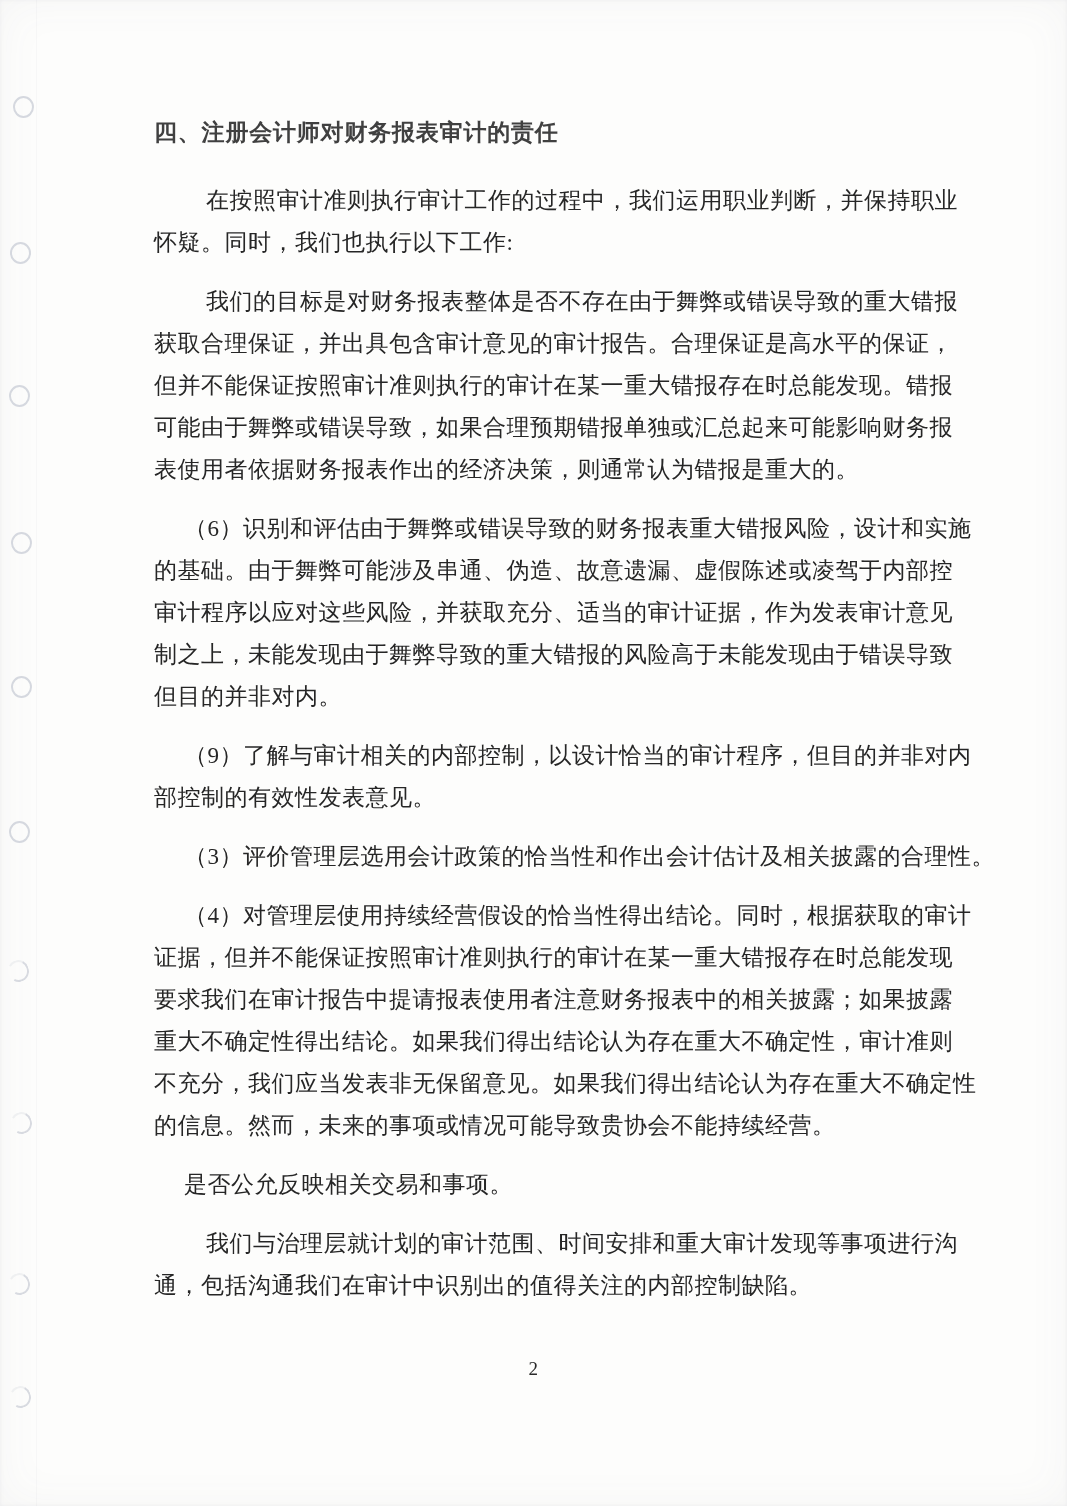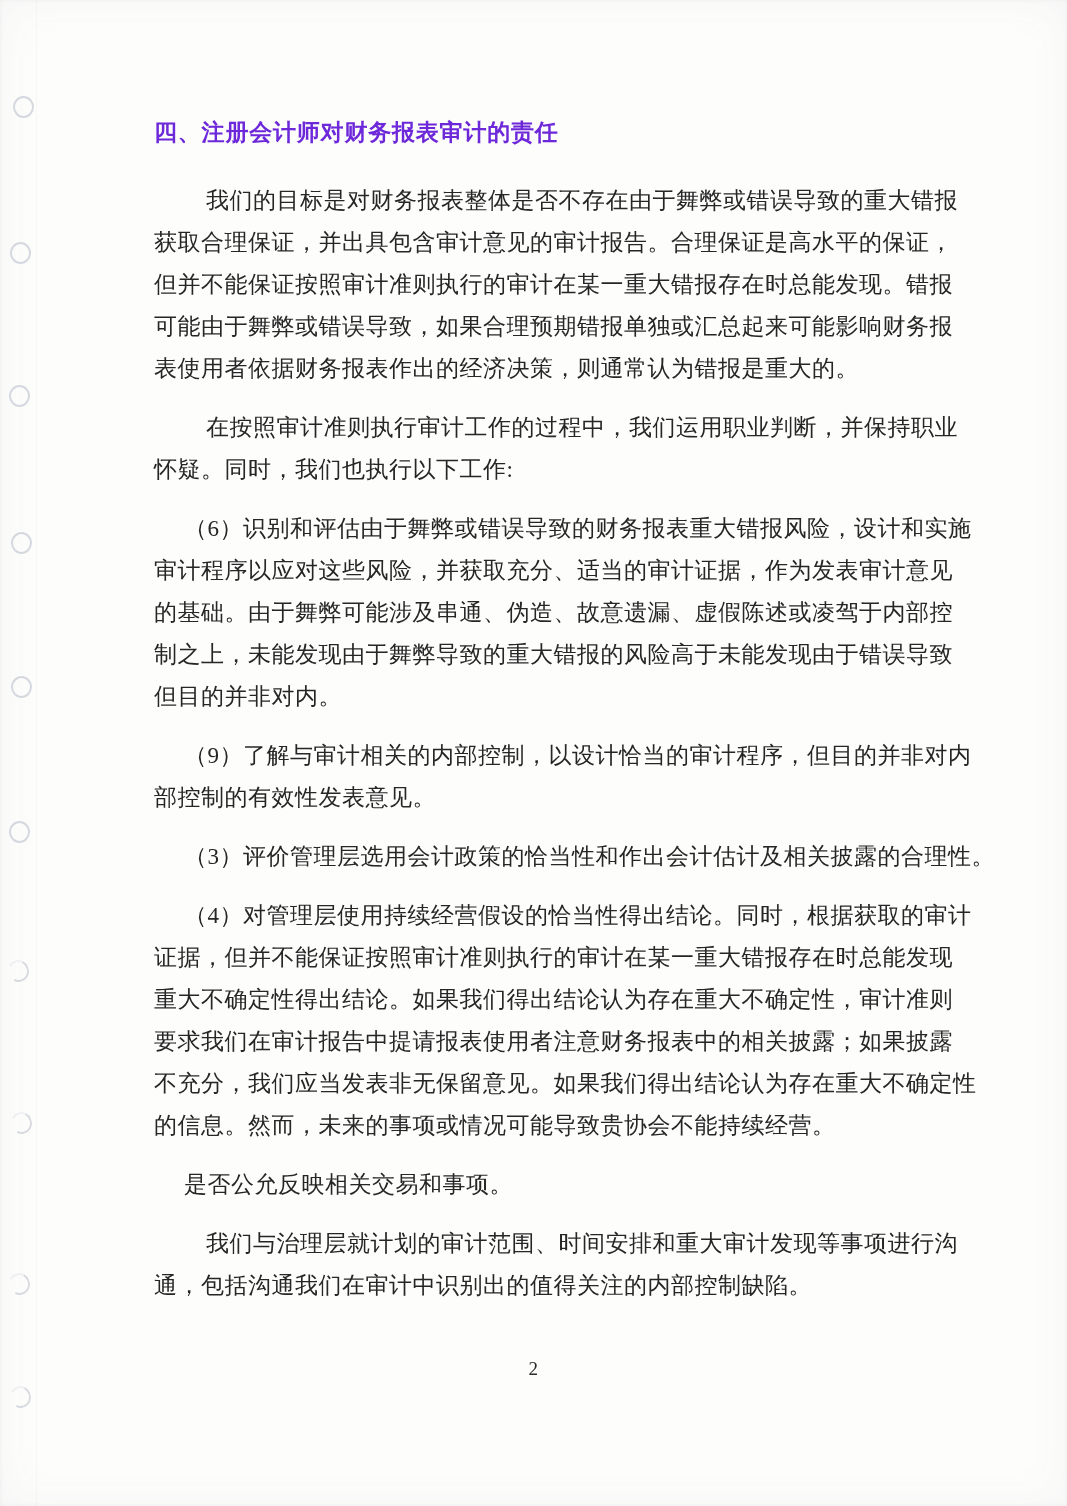--- a/index.html
+++ b/index.html
@@ -49,21 +49,21 @@
     left: 154px;
     top: 112px;
     width: 806px;
   }
   .heading {
     font-size: 23px;
     font-weight: 700;
     letter-spacing: 0.8px;
     line-height: 42px;
     margin: 0 0 26px 0;
-    color: #6d28d9;
+    color: #404040;
     white-space: nowrap;
   }
   .para {
     margin: 17px 0 0 0;
   }
   .para .line {
     font-size: 23px;
     line-height: 42px;
     letter-spacing: 0.5px;
     white-space: nowrap;
@@ -97,49 +97,49 @@
   <div class="hole" style="left:9px;  top:821px;"></div>
   <div class="hole arc" style="left:8px;  top:960px;"></div>
   <div class="hole arc" style="left:11px; top:1112px;"></div>
   <div class="hole arc" style="left:9px;  top:1273px;"></div>
   <div class="hole arc" style="left:10px; top:1386px;"></div>
 
   <div class="doc">
     <div class="heading">四、注册会计师对财务报表审计的责任</div>
     <div id="paragraphs">
         <div class="para body">
+          <div class="line">在按照审计准则执行审计工作的过程中，我们运用职业判断，并保持职业</div>
+          <div class="line">怀疑。同时，我们也执行以下工作:</div>
+        </div>
+        <div class="para body">
           <div class="line">我们的目标是对财务报表整体是否不存在由于舞弊或错误导致的重大错报</div>
           <div class="line">获取合理保证，并出具包含审计意见的审计报告。合理保证是高水平的保证，</div>
           <div class="line">但并不能保证按照审计准则执行的审计在某一重大错报存在时总能发现。错报</div>
           <div class="line">可能由于舞弊或错误导致，如果合理预期错报单独或汇总起来可能影响财务报</div>
           <div class="line">表使用者依据财务报表作出的经济决策，则通常认为错报是重大的。</div>
         </div>
-        <div class="para body">
-          <div class="line">在按照审计准则执行审计工作的过程中，我们运用职业判断，并保持职业</div>
-          <div class="line">怀疑。同时，我们也执行以下工作:</div>
-        </div>
         <div class="para item">
           <div class="line">（6）识别和评估由于舞弊或错误导致的财务报表重大错报风险，设计和实施</div>
+          <div class="line">的基础。由于舞弊可能涉及串通、伪造、故意遗漏、虚假陈述或凌驾于内部控</div>
           <div class="line">审计程序以应对这些风险，并获取充分、适当的审计证据，作为发表审计意见</div>
-          <div class="line">的基础。由于舞弊可能涉及串通、伪造、故意遗漏、虚假陈述或凌驾于内部控</div>
           <div class="line">制之上，未能发现由于舞弊导致的重大错报的风险高于未能发现由于错误导致</div>
           <div class="line">但目的并非对内。</div>
         </div>
         <div class="para item">
           <div class="line">（9）了解与审计相关的内部控制，以设计恰当的审计程序，但目的并非对内</div>
           <div class="line">部控制的有效性发表意见。</div>
         </div>
         <div class="para item">
           <div class="line">（3）评价管理层选用会计政策的恰当性和作出会计估计及相关披露的合理性。</div>
         </div>
         <div class="para item">
           <div class="line">（4）对管理层使用持续经营假设的恰当性得出结论。同时，根据获取的审计</div>
           <div class="line">证据，但并不能保证按照审计准则执行的审计在某一重大错报存在时总能发现</div>
+          <div class="line">要求我们在审计报告中提请报表使用者注意财务报表中的相关披露；如果披露</div>
           <div class="line">重大不确定性得出结论。如果我们得出结论认为存在重大不确定性，审计准则</div>
-          <div class="line">要求我们在审计报告中提请报表使用者注意财务报表中的相关披露；如果披露</div>
           <div class="line">不充分，我们应当发表非无保留意见。如果我们得出结论认为存在重大不确定性</div>
           <div class="line">的信息。然而，未来的事项或情况可能导致贵协会不能持续经营。</div>
         </div>
         <div class="para item">
           <div class="line">是否公允反映相关交易和事项。</div>
         </div>
         <div class="para body">
           <div class="line">我们与治理层就计划的审计范围、时间安排和重大审计发现等事项进行沟</div>
           <div class="line">通，包括沟通我们在审计中识别出的值得关注的内部控制缺陷。</div>
         </div>

